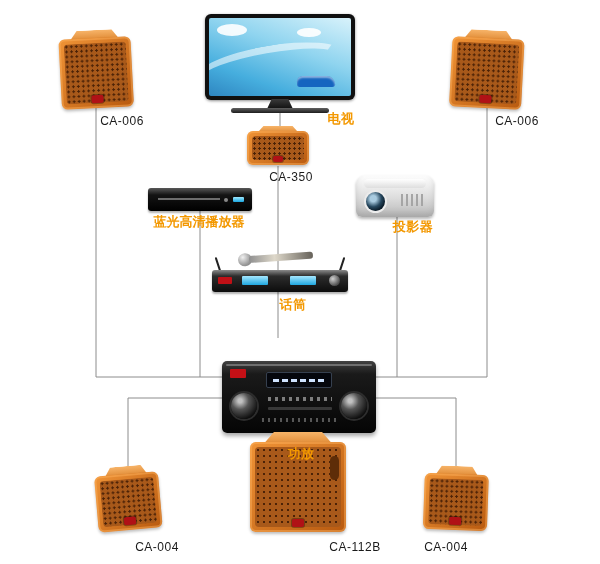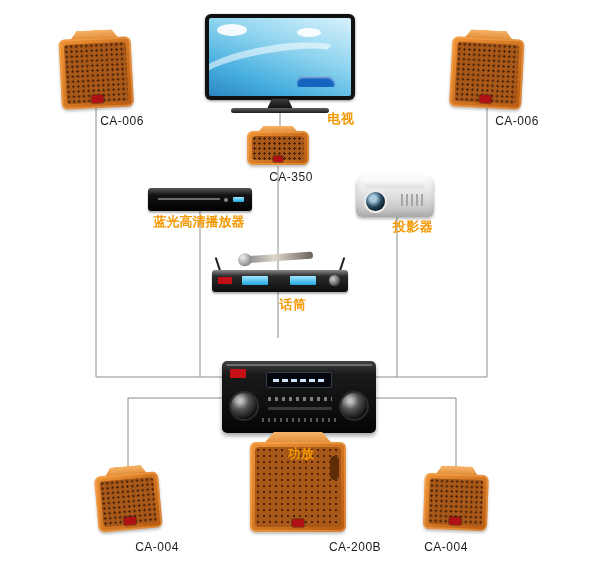--- a/index.html
+++ b/index.html
@@ -236,16 +236,16 @@
 
   <div class="lbl" style="left:122px;top:114px;">CA-006</div>
   <div class="lbl orange" style="left:341px;top:110px;">电视</div>
   <div class="lbl" style="left:517px;top:114px;">CA-006</div>
   <div class="lbl" style="left:291px;top:170px;">CA-350</div>
   <div class="lbl orange small" style="left:199px;top:213px;">蓝光高清播放器</div>
   <div class="lbl orange" style="left:413px;top:218px;">投影器</div>
   <div class="lbl orange" style="left:293px;top:296px;">话筒</div>
   <div class="lbl orange" style="left:301px;top:414px;margin-top:31px;">功放</div>
   <div class="lbl" style="left:157px;top:540px;">CA-004</div>
-  <div class="lbl" style="left:355px;top:540px;">CA-200B</div>
+  <div class="lbl" style="left:355px;top:540px;">CA-112B</div>
   <div class="lbl" style="left:446px;top:540px;">CA-004</div>
 
 </div>
 
 </body></html>

